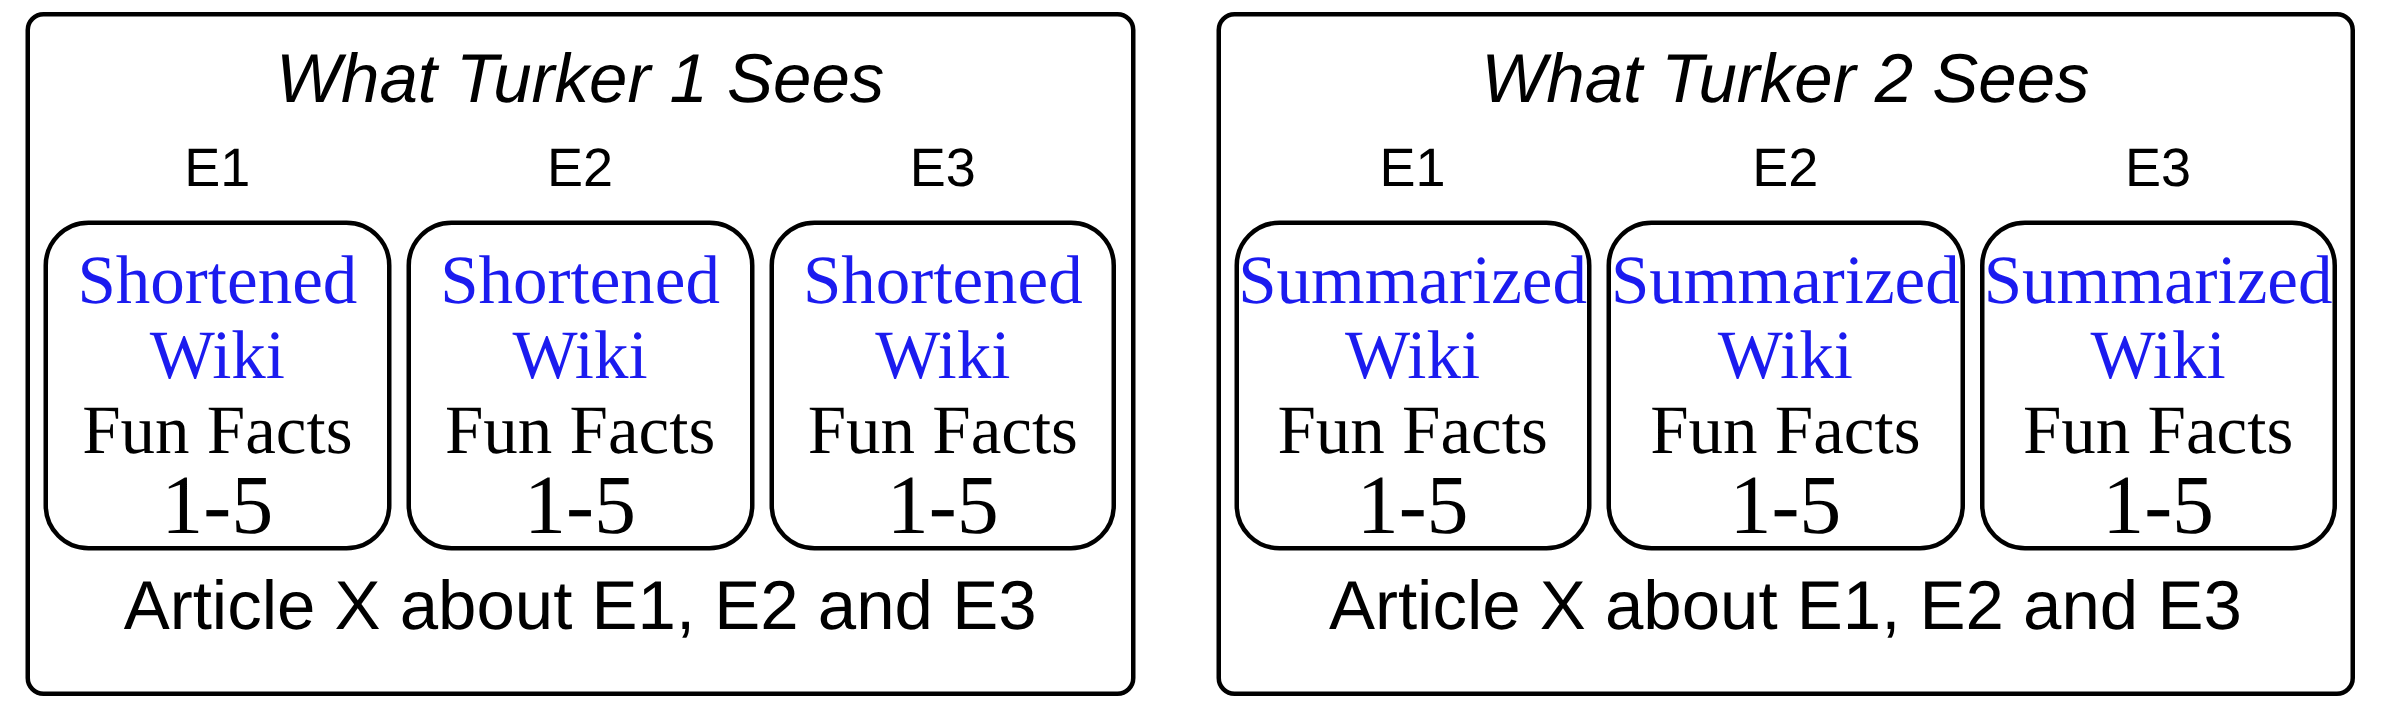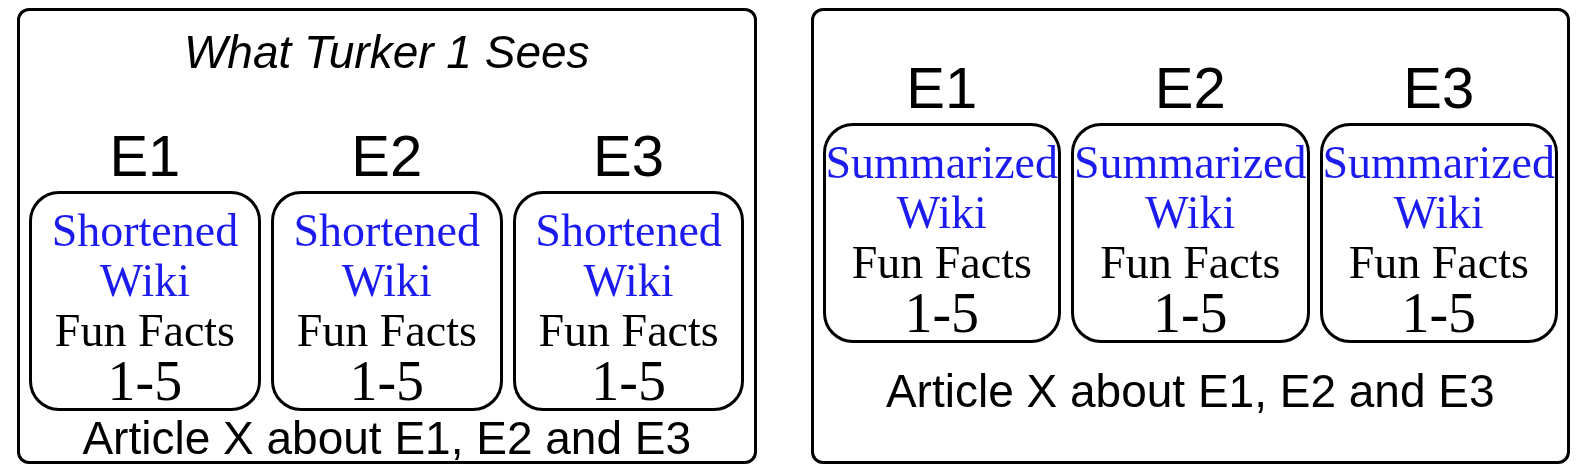--- a/index.html
+++ b/index.html
@@ -49,24 +49,23 @@
   }
   .column {
     flex: 1;
     display: flex;
     flex-direction: column;
     min-width: 0;
   }
   .entity-label {
     height: 68px;
     text-align: center;
-    font-size: 58px;
+    font-size: 36px;
     line-height: 66px;
     white-space: nowrap;
-    margin-top: 44px;
   }
   .card {
     height: 220px;
     border: 3px solid var(--border-black);
     border-radius: 30px;
     background: var(--background-white);
     padding-top: 12px;
     text-align: center;
     font-family: "Liberation Serif", serif;
     overflow: visible;
@@ -124,20 +123,21 @@
         <span class="line wiki-line">Wiki</span>
         <span class="line facts-line">Fun Facts</span>
         <span class="line range-line">1-5</span>
       </div>
     </div>
   </div>
   <div class="panel-footer">Article X about E1, E2 and E3</div>
 </div>
 
 <div class="panel">
+  <div class="panel-title">What Turker 2 Sees</div>
   <div class="columns-row">
     <div class="column">
       <div class="entity-label">E1</div>
       <div class="card">
         <span class="line wiki-line">Summarized</span>
         <span class="line wiki-line">Wiki</span>
         <span class="line facts-line">Fun Facts</span>
         <span class="line range-line">1-5</span>
       </div>
     </div>

